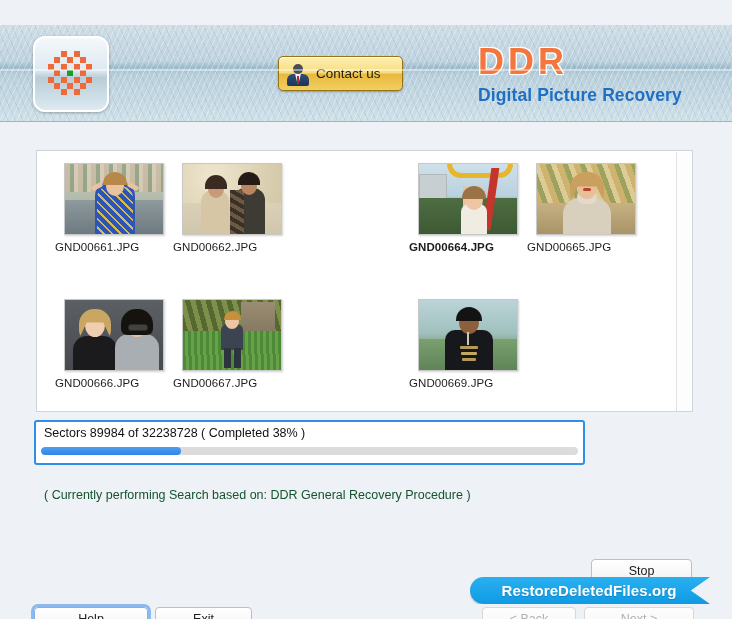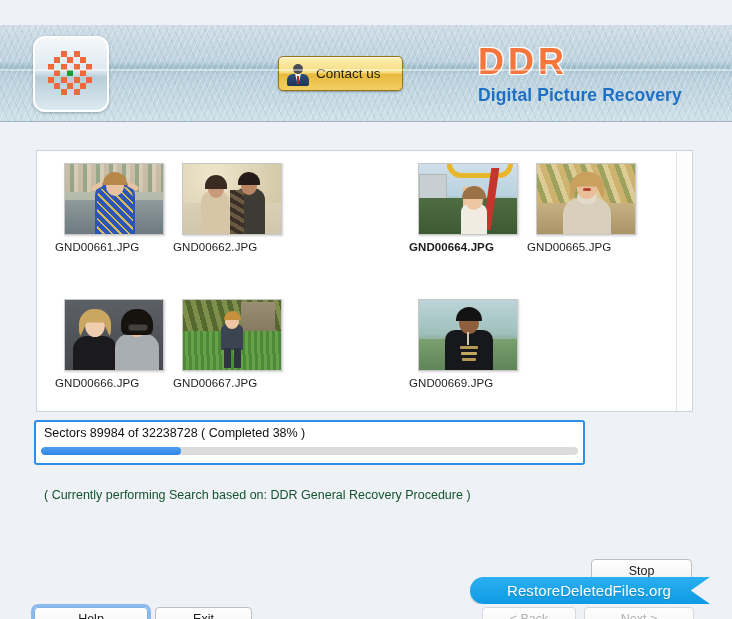--- a/index.html
+++ b/index.html
@@ -163,21 +163,21 @@
 
   .ribbon{
     position:absolute;left:470px;top:577px;width:240px;height:27px;
     background:linear-gradient(#29b0ef,#0f9ae4);
     border-radius:14px 0 0 14px;
     clip-path:polygon(0 0,100% 0,92% 50%,100% 100%,0 100%);
     display:flex;align-items:center;justify-content:center;
     box-shadow:0 1px 2px rgba(0,0,0,.25);
   }
   .ribbon span{
-    font-size:15px;font-weight:normal;color:#ffffff;letter-spacing:.1px;
+    font-size:15px;font-weight:bold;color:#ffffff;letter-spacing:.1px;
     margin-right:2px;text-shadow:0 1px 1px rgba(0,0,0,.18);
   }
 
   
   .sky{position:absolute;left:0;top:0;width:100%;height:100%;}
   .pf{position:absolute;}
 </style>
 </head>
 <body>
 

